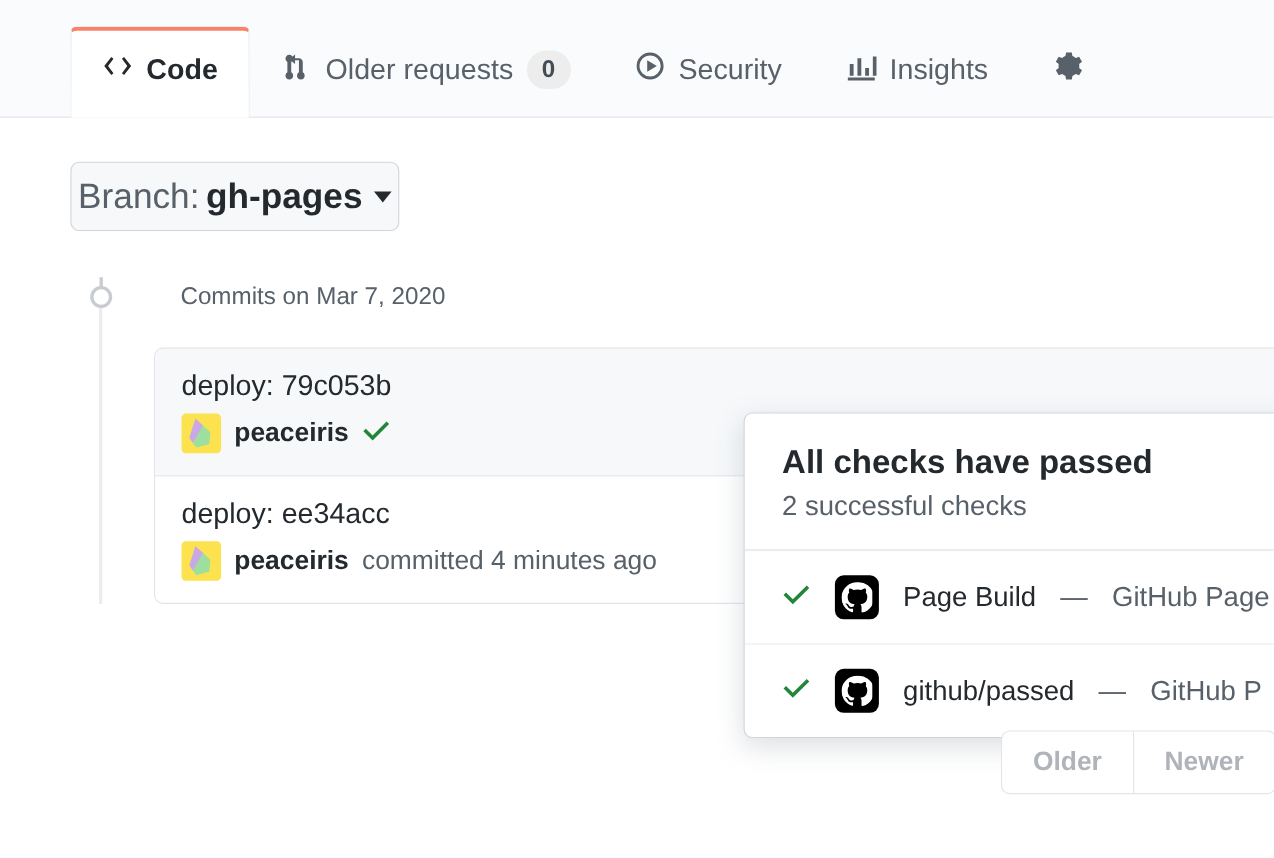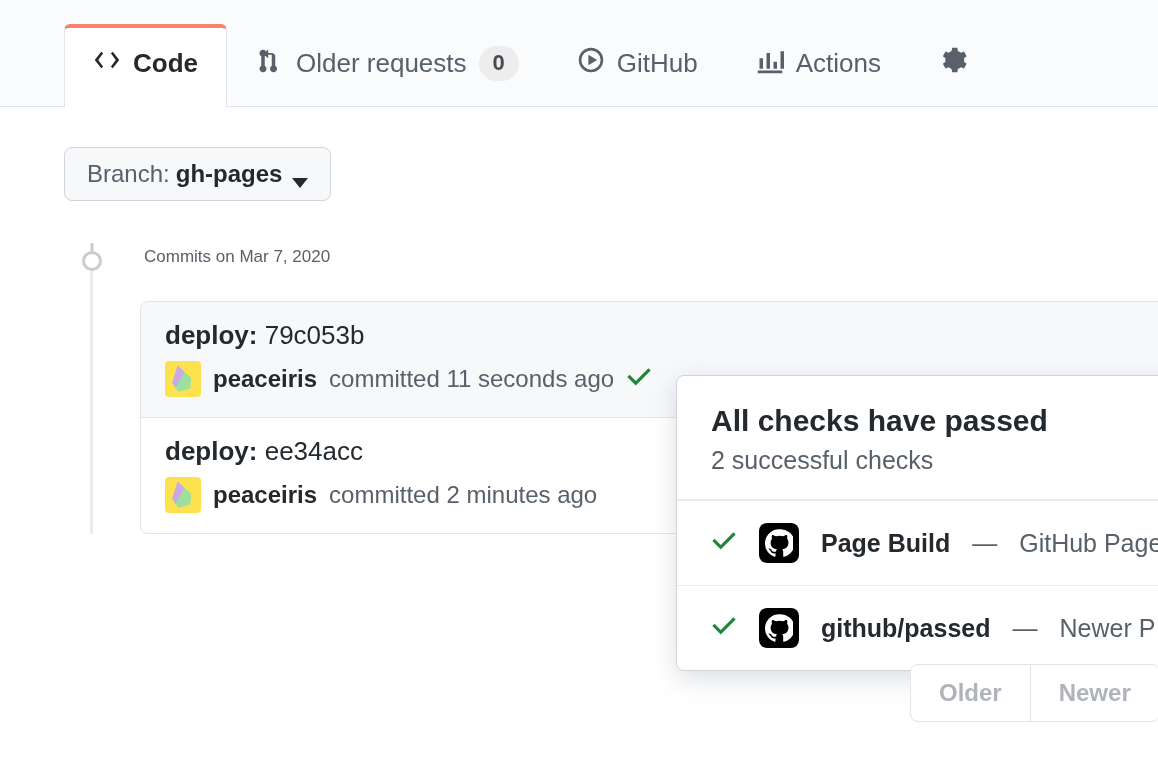--- a/index.html
+++ b/index.html
@@ -71,24 +71,24 @@
     padding: 2px 14px;
     line-height: 1.4;
   }
 
   
   .subhead {
     padding: 40px 0 0 64px;
   }
   .branch-select {
     display: inline-flex;
-    align-items: flex-end;
+    align-items: center;
     gap: 6px;
-    padding: 12px 22px;
-    font-size: 24px;
+    padding: 12px 6px;
+    font-size: 32px;
     border: 1px solid #d1d5da;
     border-radius: 8px;
     background: var(--bg-gray-light);
     color: var(--text-secondary);
     cursor: pointer;
   }
   .branch-select .branch-name { color: var(--text-primary); font-weight: 700; }
   .caret-down {
     width: 0; height: 0;
     border-left: 8px solid transparent;
@@ -123,22 +123,22 @@
   .timeline-dot::after {
     content: "";
     position: absolute;
     background: #c8cbd0;
     width: 3px; height: 8px;
     left: 50%; transform: translateX(-50%);
   }
   .timeline-dot::before { top: -11px; }
   .timeline-dot::after  { bottom: -11px; display:none;}
   .timeline-heading {
-    margin-left: 80px;
-    font-size: 17px;
+    margin-left: 100px;
+    font-size: 22px;
     color: var(--text-secondary);
     padding-top: 2px;
   }
 
   .commit-list {
     margin: 34px 0 0 76px;
     border: 1px solid var(--border);
     border-radius: 8px;
     overflow: hidden;
     width: 2000px; 
@@ -146,21 +146,21 @@
   .commit-item {
     padding: 18px 24px 20px;
     border-top: 1px solid var(--border);
   }
   .commit-item:first-child { border-top: none; background: #f6f8fa; }
   .commit-title {
     font-size: 26px;
     color: var(--text-primary);
     margin-bottom: 10px;
   }
-  .commit-title .prefix { font-weight: 700; }
+  .commit-title .prefix { font-weight: 400; }
   .commit-meta {
     display: flex;
     align-items: center;
     gap: 12px;
     font-size: 24px;
     color: var(--text-secondary);
   }
   .avatar {
     width: 36px; height: 36px;
     border-radius: 4px;
@@ -218,21 +218,21 @@
   .check-row:first-of-type { border-top: none; }
   .check-row .tick svg { fill: var(--green); }
   .gh-mark {
     width: 40px; height: 40px;
     border-radius: 8px;
     background: #000;
     display: flex; align-items: center; justify-content: center;
     flex: 0 0 auto;
   }
   .gh-mark svg { fill: #fff; }
-  .check-name { font-weight: 700; white-space: nowrap; }
+  .check-name { font-weight: 400; white-space: nowrap; }
   .check-sep { color: var(--text-secondary); }
   .check-desc { color: var(--text-secondary); white-space: nowrap; }
 
   
   .pager {
     position: absolute;
     left: 910px;
     top: 664px;
     display: flex;
     border: 1px solid var(--border);
@@ -270,31 +270,31 @@
     <span>Older requests</span>
     <span class="counter">0</span>
   </div>
 
   <div class="repo-tab">
     <span>
       <svg width="28" height="28" viewBox="0 0 16 16">
           <path d="M8 1a7 7 0 1 0 0 14A7 7 0 0 0 8 1zm0 12.5A5.5 5.5 0 1 1 8 2.5a5.5 5.5 0 0 1 0 11zM6.5 5v6l5-3-5-3z"></path>
         </svg>
     </span>
-    <span>GitHub</span>
+    <span>Security</span>
   </div>
 
 
   <div class="repo-tab">
     <span>
       <svg width="28" height="28" viewBox="0 0 16 16">
           <path d="M1 14h14v1.5H1V14zM2 7h2v6H2V7zm4-3h2v9H6V4zm4 5h2v4h-2V9zm4-6h2v10h-2V3z"></path>
         </svg>
     </span>
-    <span>Actions</span>
+    <span>Insights</span>
   </div>
 
   <div class="repo-tab">
     <span>
       <svg width="28" height="28" viewBox="0 0 16 16">
           <path d="M8 5a3 3 0 1 0 0 6 3 3 0 0 0 0-6zm6.4 3c0-.4 0-.7-.1-1l1.5-1.2-1.5-2.6-1.8.6c-.5-.4-1.1-.8-1.7-1L10.5 1h-3L7.2 2.8c-.6.2-1.2.6-1.7 1l-1.8-.6L2.2 5.8 3.7 7c-.1.3-.1.6-.1 1s0 .7.1 1L2.2 10.2l1.5 2.6 1.8-.6c.5.4 1.1.8 1.7 1L7.5 15h3l.3-1.8c.6-.2 1.2-.6 1.7-1l1.8.6 1.5-2.6L14.3 9c.1-.3.1-.6.1-1z"></path>
         </svg>
     </span>
 
   </div>
@@ -315,37 +315,36 @@
 
   <div class="commit-list">
 
     <div class="commit-item">
       <div class="commit-title">
         <span class="prefix">deploy: </span><span>79c053b</span>
       </div>
       <div class="commit-meta">
         <span class="avatar"></span>
         <span class="author">peaceiris</span>
-        <span> committed 11 seconds ago </span>
         <span class="check-inline">
           <svg width="26" height="26" viewBox="0 0 16 16">
               <path d="M13.8 3.2 6 11 2.2 7.2.8 8.6 6 13.8 15.2 4.6z"></path>
             </svg>
         </span>
       </div>
     </div>
 
     <div class="commit-item">
       <div class="commit-title">
         <span class="prefix">deploy: </span><span>ee34acc</span>
       </div>
       <div class="commit-meta">
         <span class="avatar"></span>
         <span class="author">peaceiris</span>
-        <span> committed 2 minutes ago</span>
+        <span> committed 4 minutes ago</span>
       </div>
     </div>
 
   </div>
 </section>
 
 <div class="popover">
   <div class="popover-head">
     <h3 class="popover-title">All checks have passed</h3>
     <div class="popover-sub">2 successful checks</div>
@@ -373,20 +372,20 @@
           <path d="M13.8 3.2 6 11 2.2 7.2.8 8.6 6 13.8 15.2 4.6z"></path>
         </svg>
     </span>
     <span class="gh-mark">
       <svg width="28" height="28" viewBox="0 0 16 16">
           <path d="M8 .2a8 8 0 0 0-2.5 15.6c.4.1.5-.2.5-.4v-1.5c-2.2.5-2.7-1-2.7-1-.4-1-.9-1.2-.9-1.2-.8-.5.1-.5.1-.5.8.1 1.3.9 1.3.9.7 1.3 2 1 2.5.7.1-.5.3-1 .5-1.2-1.8-.2-3.6-.9-3.6-4a3.1 3.1 0 0 1 .8-2.1c-.1-.2-.4-1 .1-2.1 0 0 .7-.2 2.2.8a7.6 7.6 0 0 1 4 0c1.5-1 2.2-.8 2.2-.8.5 1.1.2 1.9.1 2.1.5.6.8 1.3.8 2.1 0 3.1-1.9 3.8-3.6 4 .3.3.6.8.6 1.6v2.3c0 .2.1.5.5.4A8 8 0 0 0 8 .2z"></path>
         </svg>
     </span>
     <span class="check-name">github/passed</span>
     <span class="check-sep"> — </span>
-    <span class="check-desc">Newer P</span>
+    <span class="check-desc">GitHub P</span>
   </div>
 </div>
 
 <div class="pager">
   <span class="pg">Older</span>
   <span class="pg">Newer</span>
 </div>
 
 </body></html>

